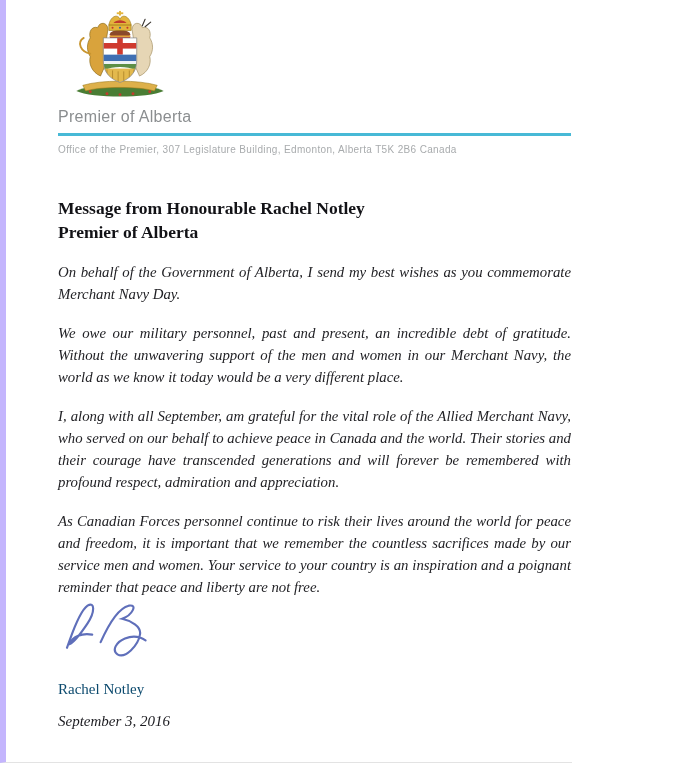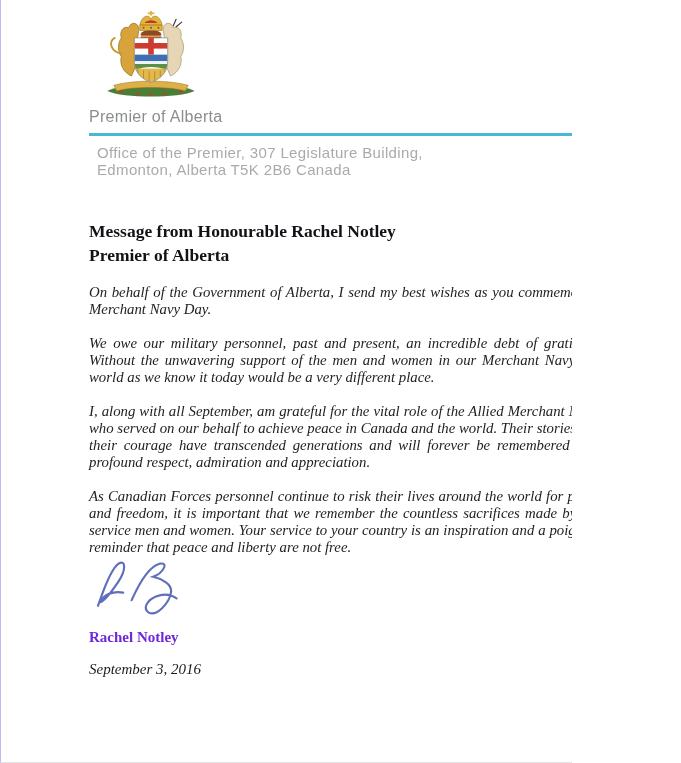--- a/index.html
+++ b/index.html
@@ -1,56 +1,55 @@
 <!DOCTYPE html>
 <html><head>
 <meta charset="utf-8">
 <style>
   html,body { margin:0; padding:0; background:#ffffff; }
   .page {
     position:relative;
     width:572px; height:763px;
     box-sizing:border-box;
     background:#ffffff;
-    border-left:1px solid #c4b5fd;
+    border-left:6px solid #c4b5fd;
     border-bottom:1px solid #e3e3e3;
-    padding:10px 79px 0 88px;
+    padding:10px 79px 0 52px;
     overflow:hidden;
     font-family:"Liberation Serif", serif;
     color:#1d1d20;
   }
   .crest { display:block; margin-left:6px; }
   .org-name {
     font-family:"Liberation Sans", sans-serif;
     font-size:16px; font-weight:400;
     color:#8b8e90; letter-spacing:0.3px;
     margin-top:5px;
   }
   .rule { width:513px; height:3px; background:#47b9d6; margin-top:7px; }
   .address {
     font-family:"Liberation Sans", sans-serif;
-    font-size:15px; color:#a8abad; letter-spacing:0.35px;
+    font-size:10px; color:#a8abad; letter-spacing:0.35px;
     margin-top:8px;
-    margin-left:8px;
   }
   .title-block {
     width:513px; text-align:left;
     font-weight:700; font-size:17.5px; line-height:24px;
     color:#121216; margin-top:41px;
   }
   .letter-body { width:513px; }
   .letter-body p {
     margin:17px 0 0 0;
     text-align:justify;
     font-style:italic;
-    font-size:14.8px; line-height:17px;
+    font-size:14.8px; line-height:22px;
     color:#222226;
   }
   .sig-image { display:block; margin:3px 0 0 2px; }
-  .signer-name { font-size:15px; font-weight:700; color:#6d28d9; margin-top:12px; }
+  .signer-name { font-size:15px; font-weight:400; color:#0c4a6e; margin-top:22px; }
   .sig-date { font-size:15px; font-weight:400; font-style:italic; color:#1b1b20; margin-top:15px; }
 </style>
 </head>
 <body>
 
 <div class="page">
 
   <div>
     <svg class="crest" width="112" height="93" viewBox="0 0 120 100" aria-hidden="true">
 

